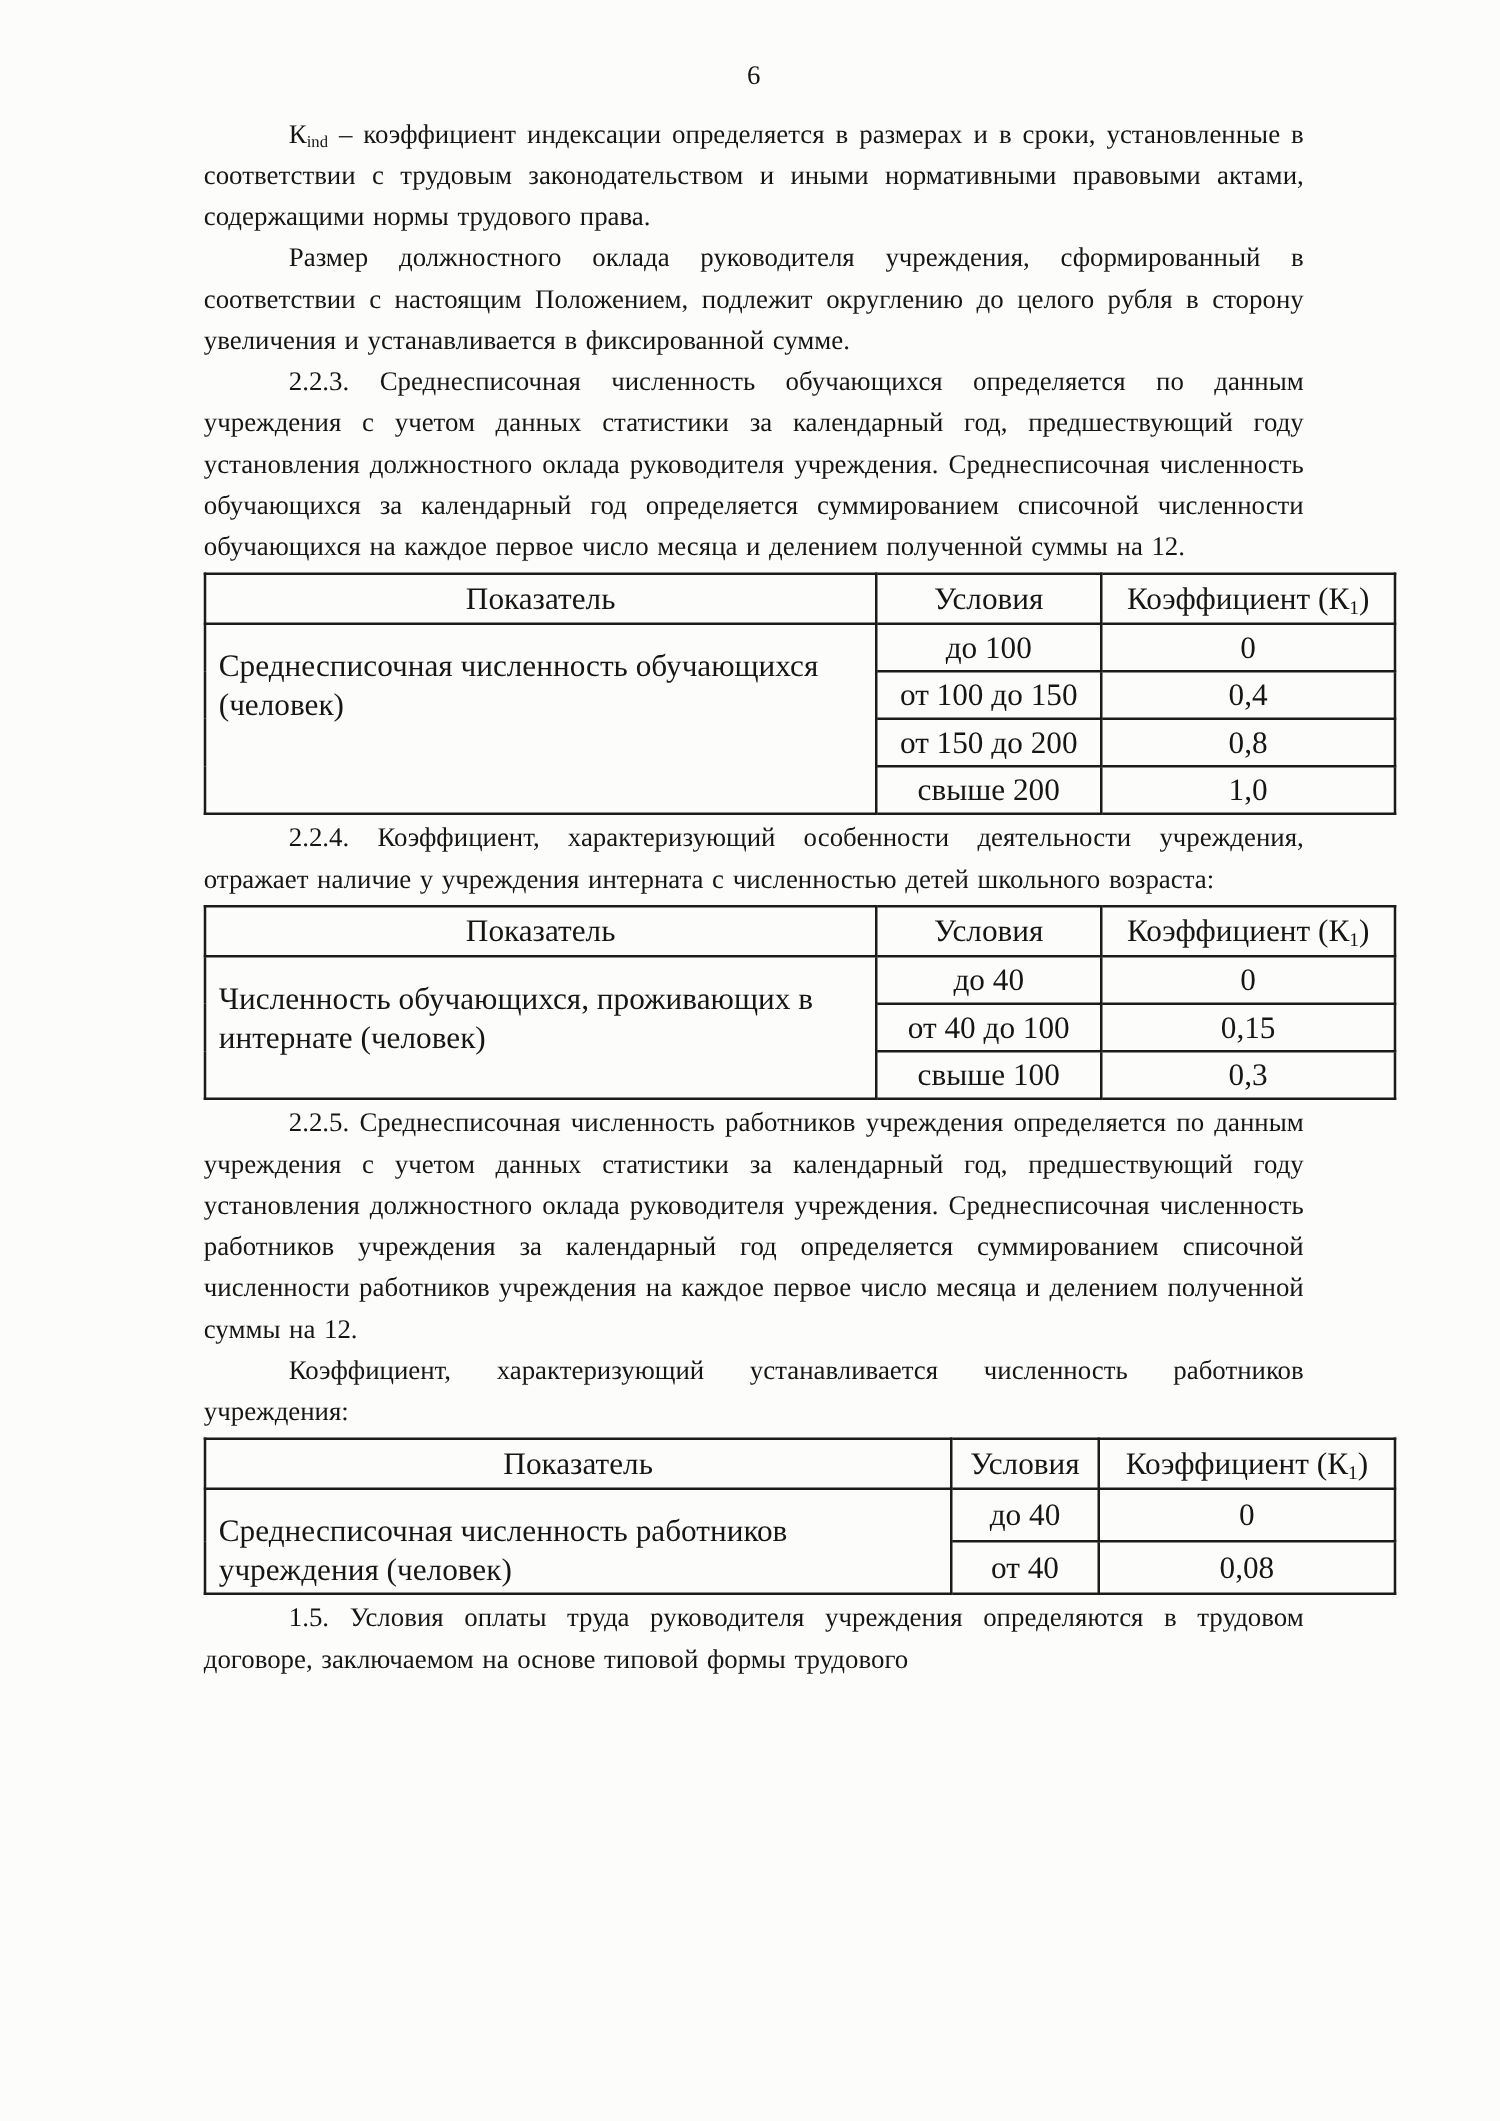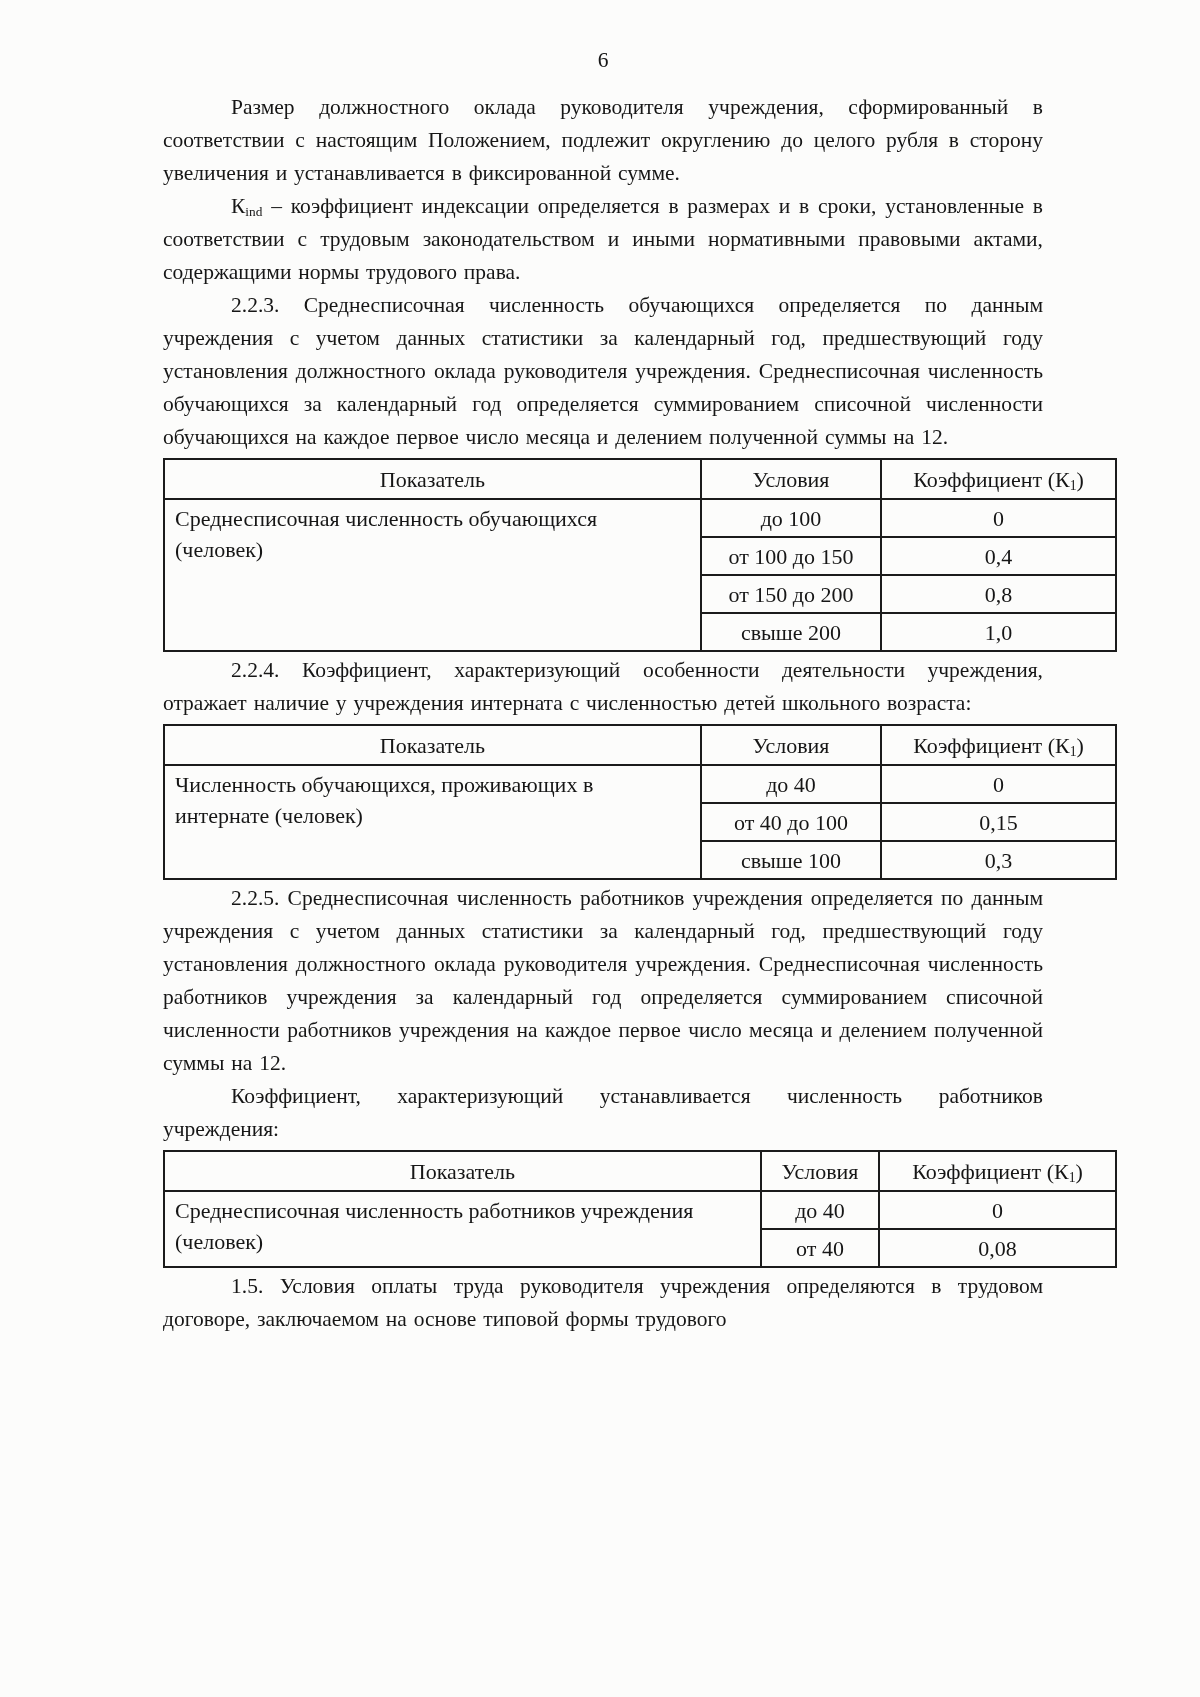--- a/index.html
+++ b/index.html
@@ -38,31 +38,31 @@
     width: 952px;
     border-collapse: collapse;
     table-layout: fixed;
     margin: 4px 0 2px 0;
   }
 
   .doc-table th, .doc-table td {
     border: 2px solid #1b1b1b;
     padding: 2px 10px;
     font-weight: normal;
-    font-size: 22px;
+    font-size: 25px;
     line-height: 31px;
     background: #fcfcfb;
   }
 
   .doc-table th { text-align: center; height: 40px; vertical-align: middle; }
 
   .doc-table td.cell-indicator {
     vertical-align: top;
     text-align: left;
-    padding-top: 3px;
+    padding-top: 18px;
     margin-top: 45px;
   }
 
   .doc-table td.cell-condition,
   .doc-table td.cell-value {
     text-align: center;
     vertical-align: middle;
     height: 38px;
   }
 
@@ -80,23 +80,23 @@
     vertical-align: -0.25em;
   }
 </style>
 </head>
 <body>
 
 <div class="page">
 
   <div class="page-number">6</div>
 
+  <p class="body"><span>К</span><sub class="sub">ind</sub><span> – коэффициент индексации определяется в размерах и в сроки, установленные в соответствии с трудовым законодательством и иными нормативными правовыми актами, содержащими нормы трудового права.</span></p>
+
   <p class="body">Размер должностного оклада руководителя учреждения, сформированный в соответствии с настоящим Положением, подлежит округлению до целого рубля в сторону увеличения и устанавливается в фиксированной сумме.</p>
-
-  <p class="body"><span>К</span><sub class="sub">ind</sub><span> – коэффициент индексации определяется в размерах и в сроки, установленные в соответствии с трудовым законодательством и иными нормативными правовыми актами, содержащими нормы трудового права.</span></p>
 
   <p class="body">2.2.3. Среднесписочная численность обучающихся определяется по данным учреждения с учетом данных статистики за календарный год, предшествующий году установления должностного оклада руководителя учреждения. Среднесписочная численность обучающихся за календарный год определяется суммированием списочной численности обучающихся на каждое первое число месяца и делением полученной суммы на 12.</p>
 
 
   <table class="doc-table">
     <tbody>
       <tr>
         <th class="w-ind">Показатель</th>
         <th class="w-cond">Условия</th>
         <th class="w-coef"><span>Коэффициент (К</span><sub class="sub">1</sub><span>)</span></th>

